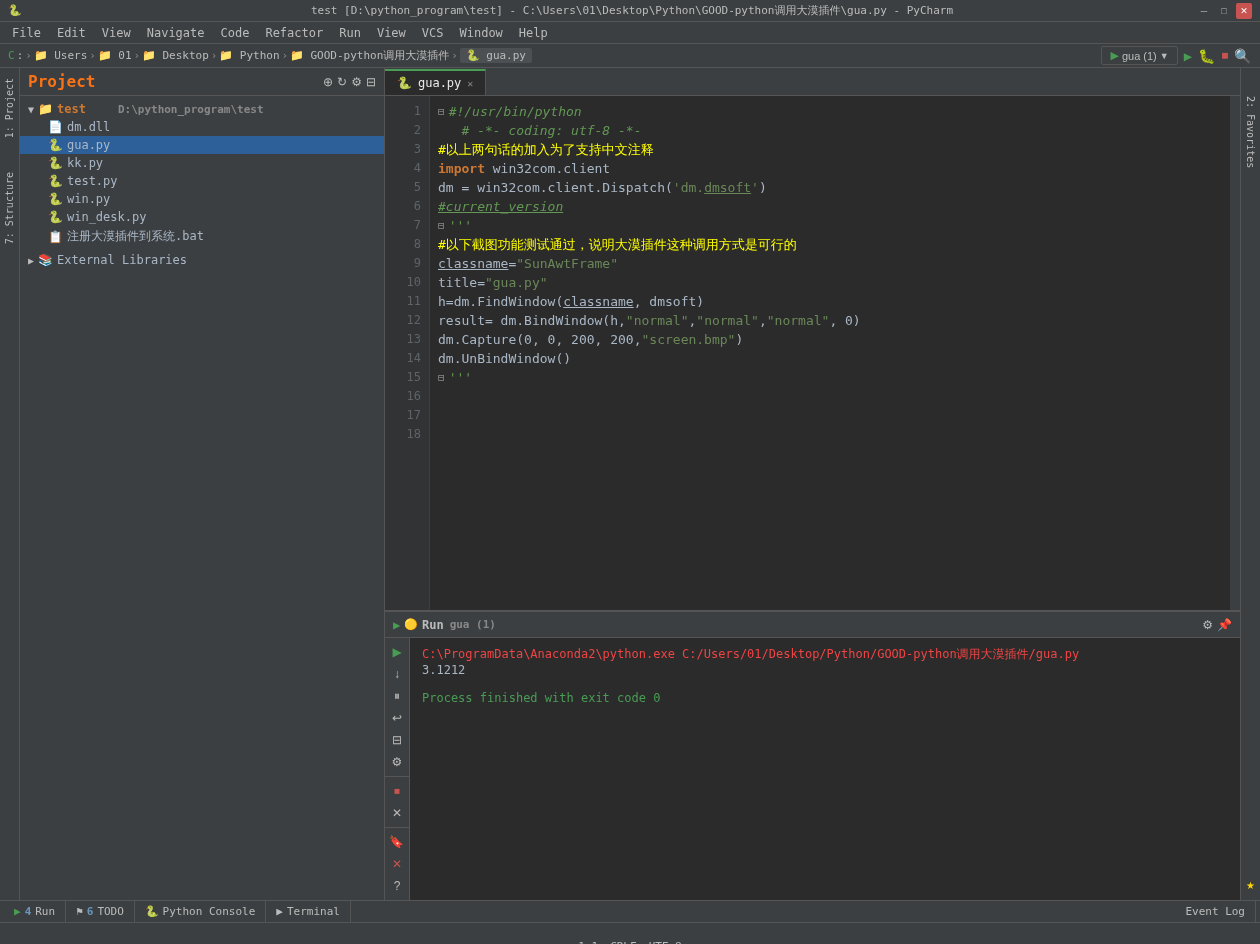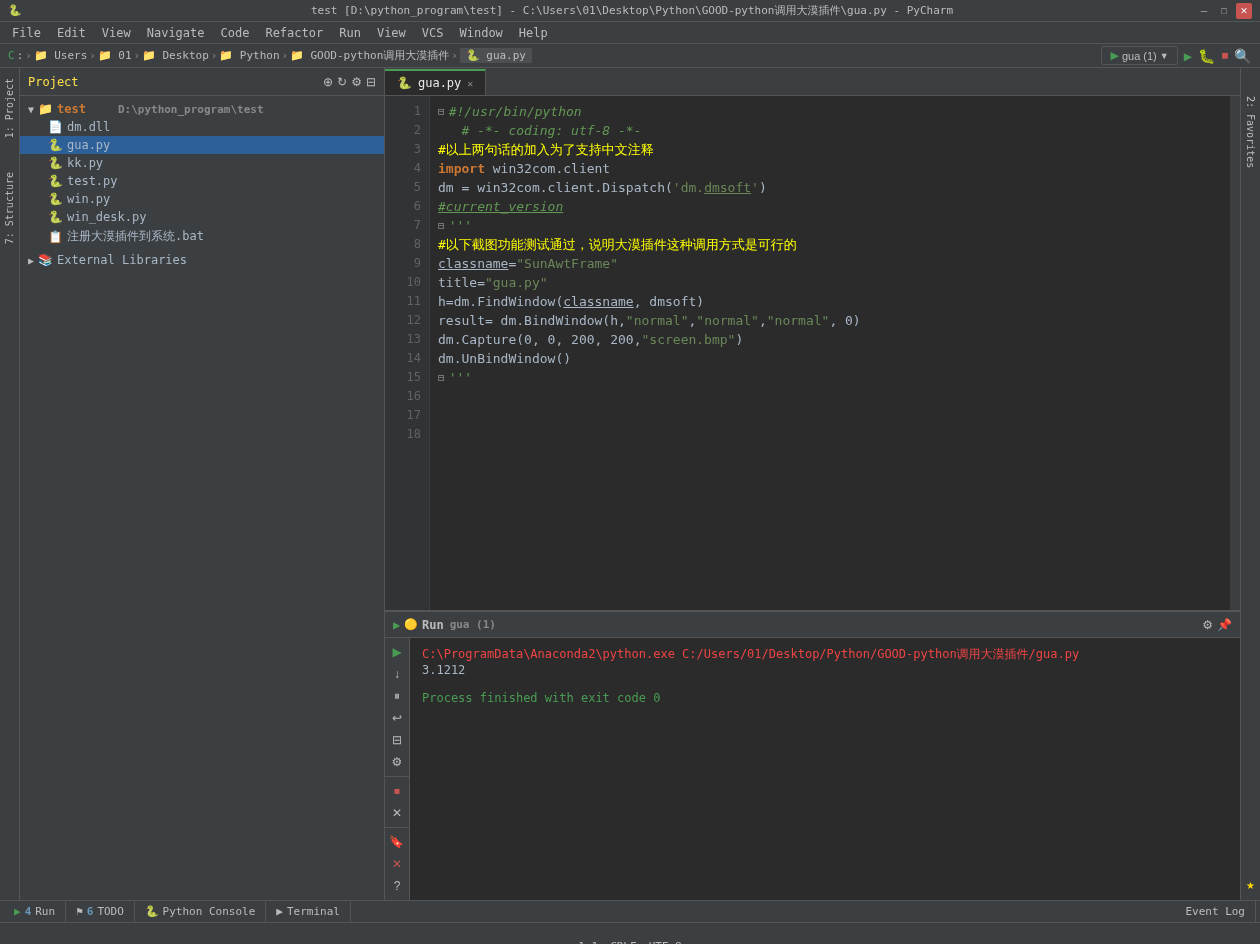--- a/index.html
+++ b/index.html
@@ -103,21 +103,21 @@
     }
     #sidebar-header {
       background: #3c3f41;
       height: 28px;
       display: flex;
       align-items: center;
       justify-content: space-between;
       padding: 0 8px;
       border-bottom: 1px solid #555;
     }
-    .sidebar-title { font-size: 12px; color: #fde047; font-weight: normal; }
+    .sidebar-title { font-size: 16px; color: #f97316; font-weight: bold; }
     .sidebar-tools { display: flex; gap: 4px; }
     .sidebar-tool-btn { background: none; border: none; color: #bbb; cursor: pointer; font-size: 12px; }
 
     #file-tree {
       flex: 1;
       overflow-y: auto;
       padding: 4px 0;
     }
     .tree-item {
       display: flex;

